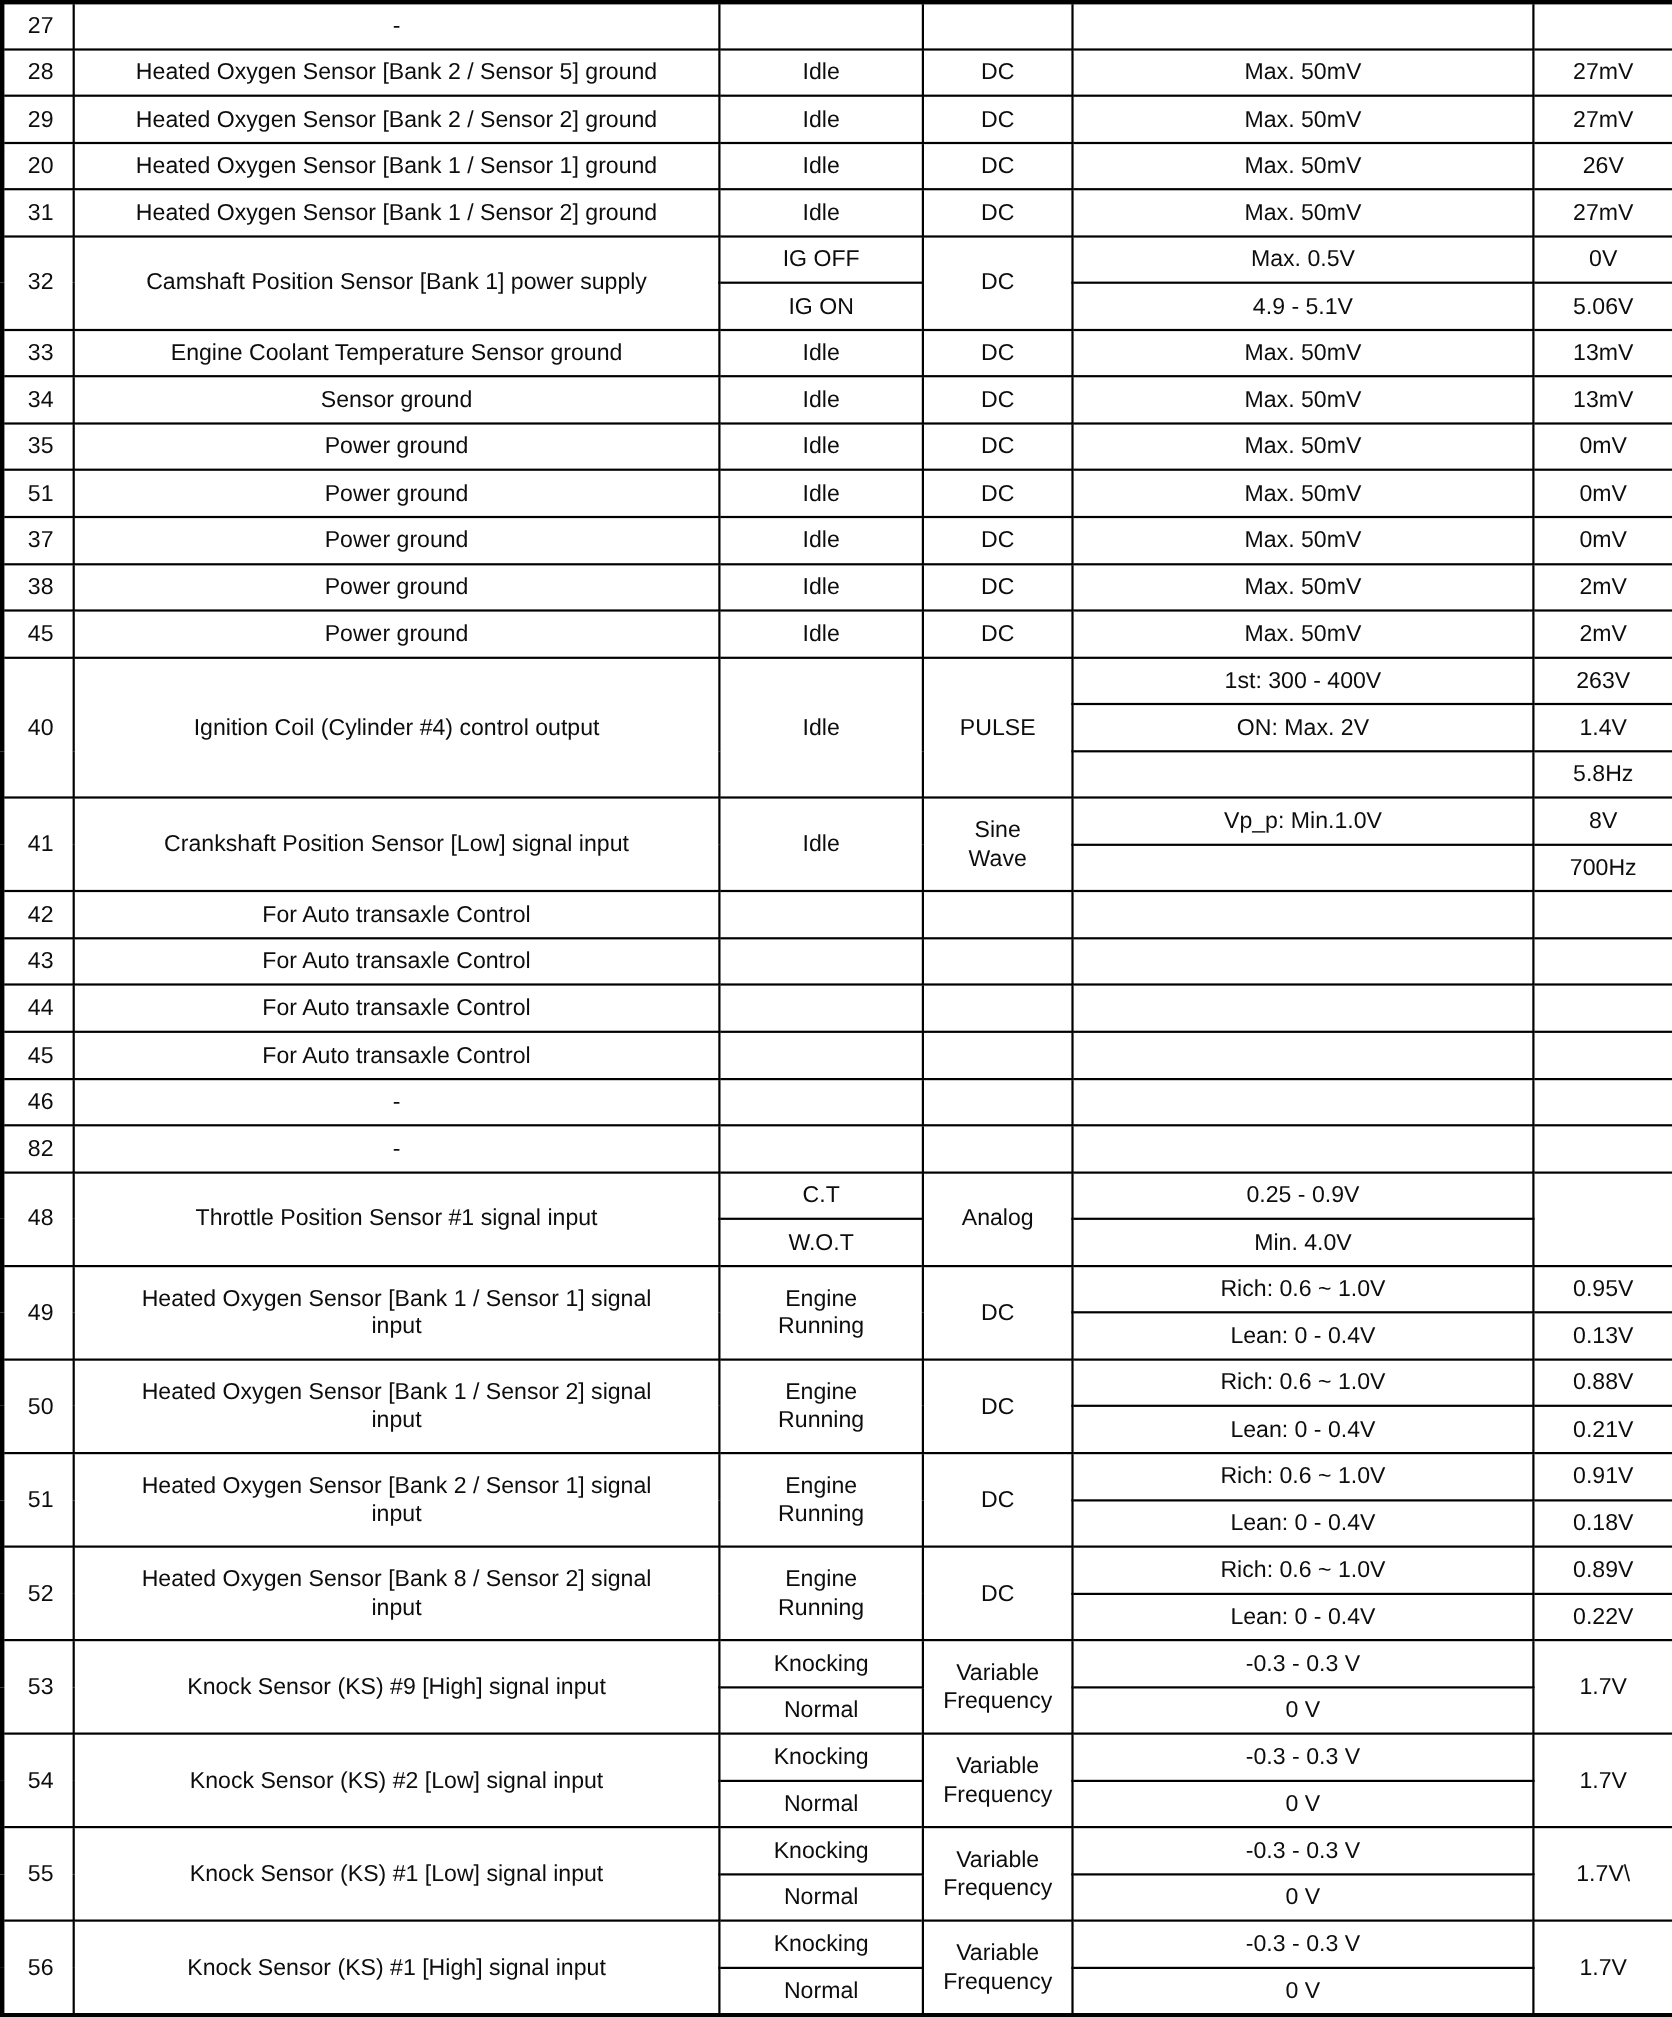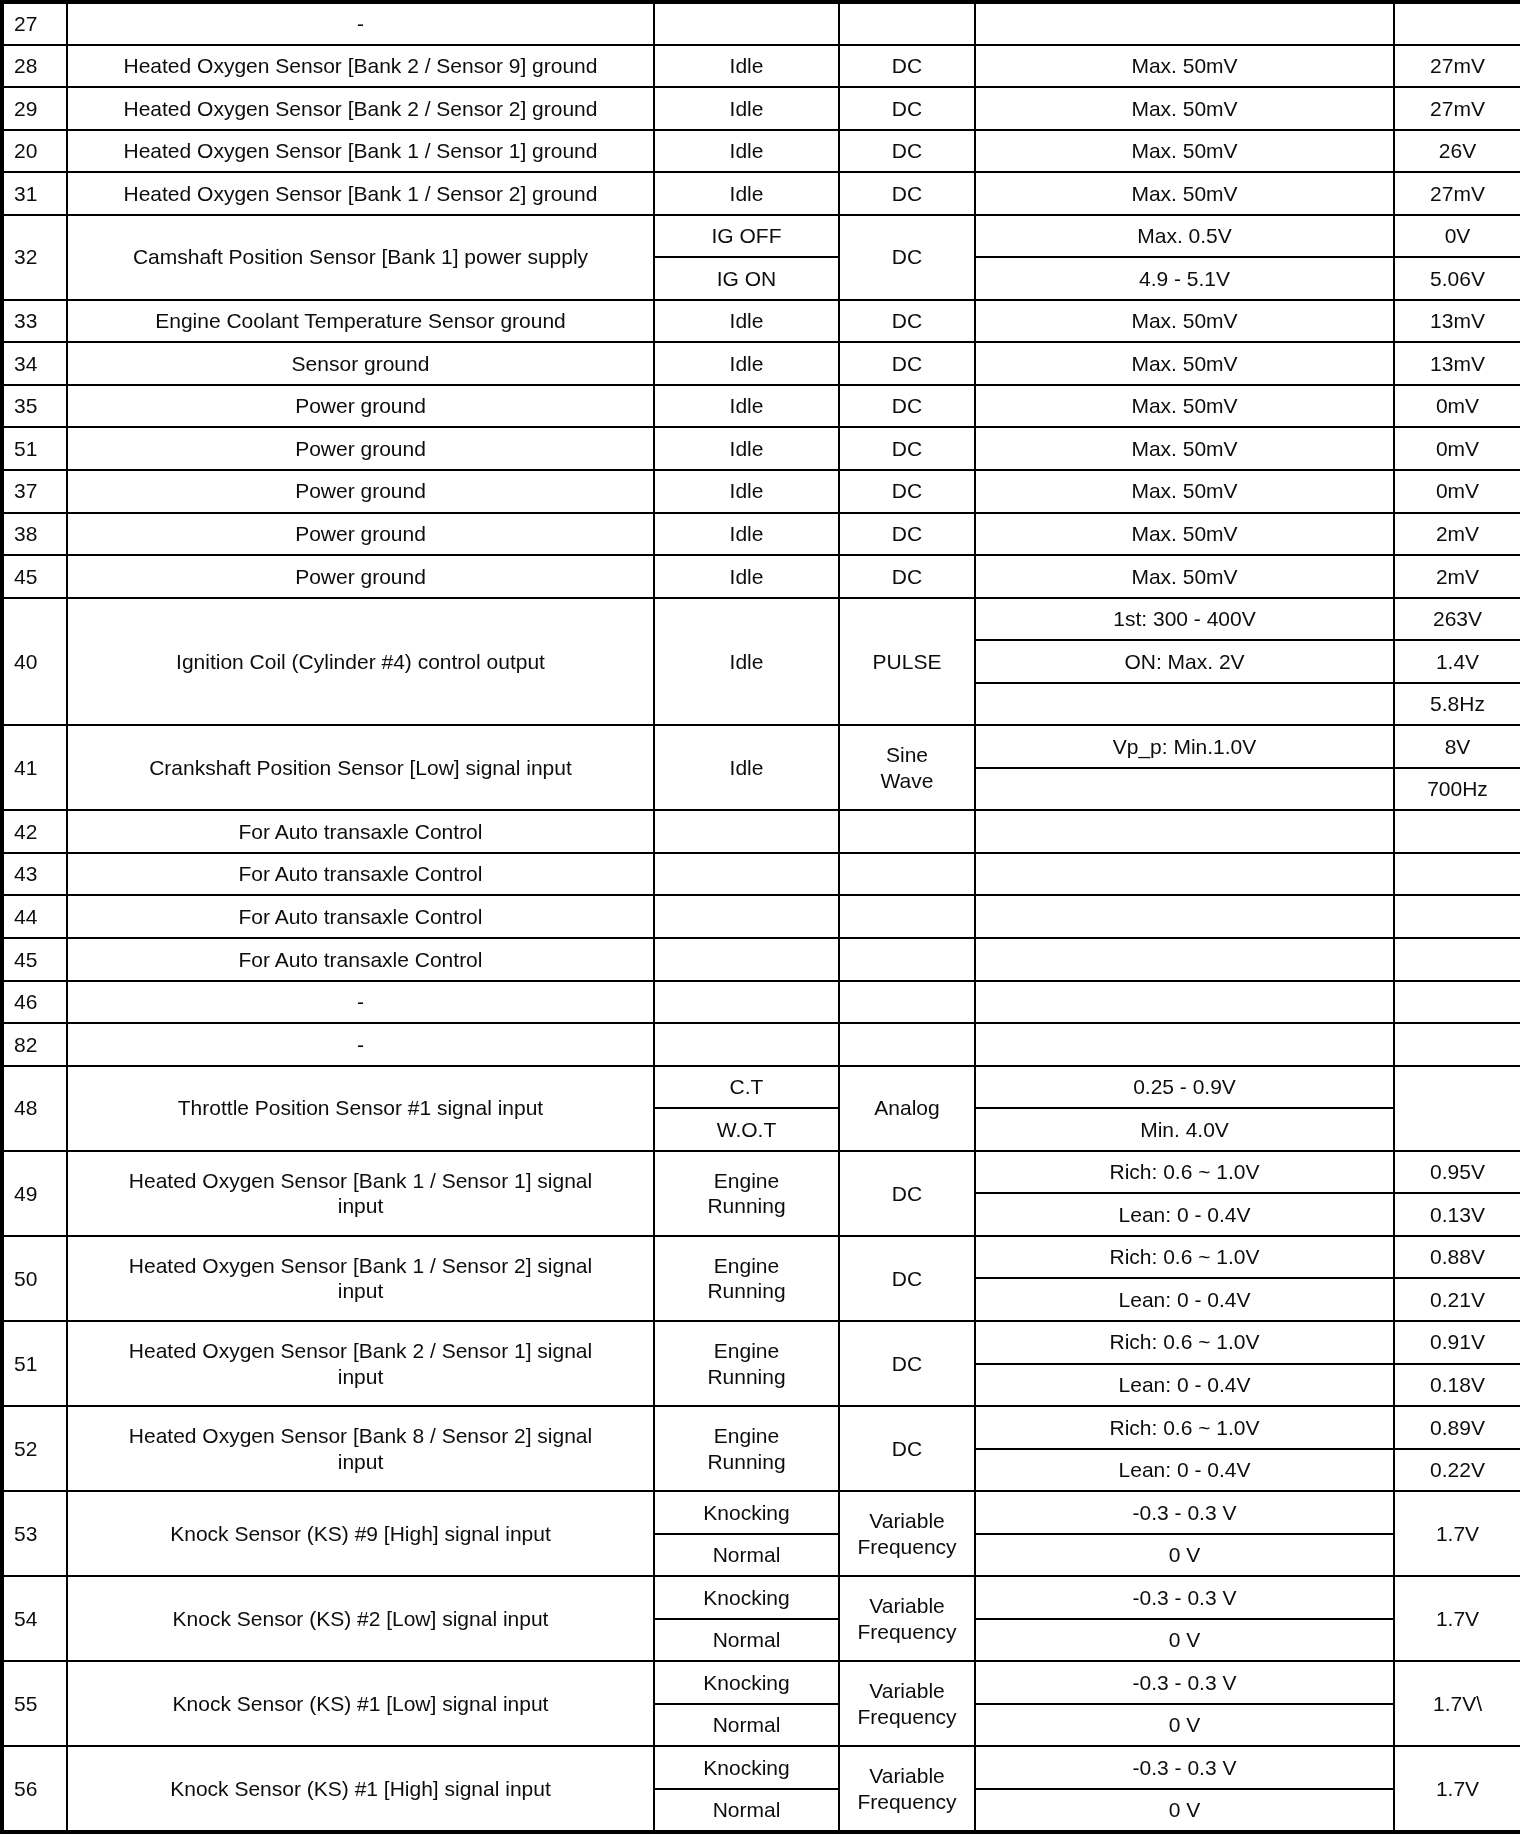--- a/index.html
+++ b/index.html
@@ -22,21 +22,21 @@
     text-align: center;
     vertical-align: middle;
     font-size: 21px;
     line-height: 1.22;
     color: #0d0d0d;
     padding: 2px 6px;
     white-space: pre-line;
     overflow: hidden;
   }
   table.spec-table td.col-pin {
-    text-align: left;
+    text-align: center;
     padding-left: 10px;
   }
   table.spec-table tbody tr { height: 42px; }
 </style>
 </head>
 <body>
 
 <div class="page">
   <table class="spec-table">
     <colgroup>
@@ -51,21 +51,21 @@
         <tr>
           <td class="col-pin">27</td>
           <td class="col-desc">-</td>
           <td class="col-cond"></td>
           <td class="col-type"></td>
           <td class="col-spec"></td>
           <td class="col-value"></td>
         </tr>
         <tr>
           <td class="col-pin">28</td>
-          <td class="col-desc">Heated Oxygen Sensor [Bank 2 / Sensor 9] ground</td>
+          <td class="col-desc">Heated Oxygen Sensor [Bank 2 / Sensor 5] ground</td>
           <td class="col-cond">Idle</td>
           <td class="col-type">DC</td>
           <td class="col-spec">Max. 50mV</td>
           <td class="col-value">27mV</td>
         </tr>
         <tr>
           <td class="col-pin">29</td>
           <td class="col-desc">Heated Oxygen Sensor [Bank 2 / Sensor 2] ground</td>
           <td class="col-cond">Idle</td>
           <td class="col-type">DC</td>

